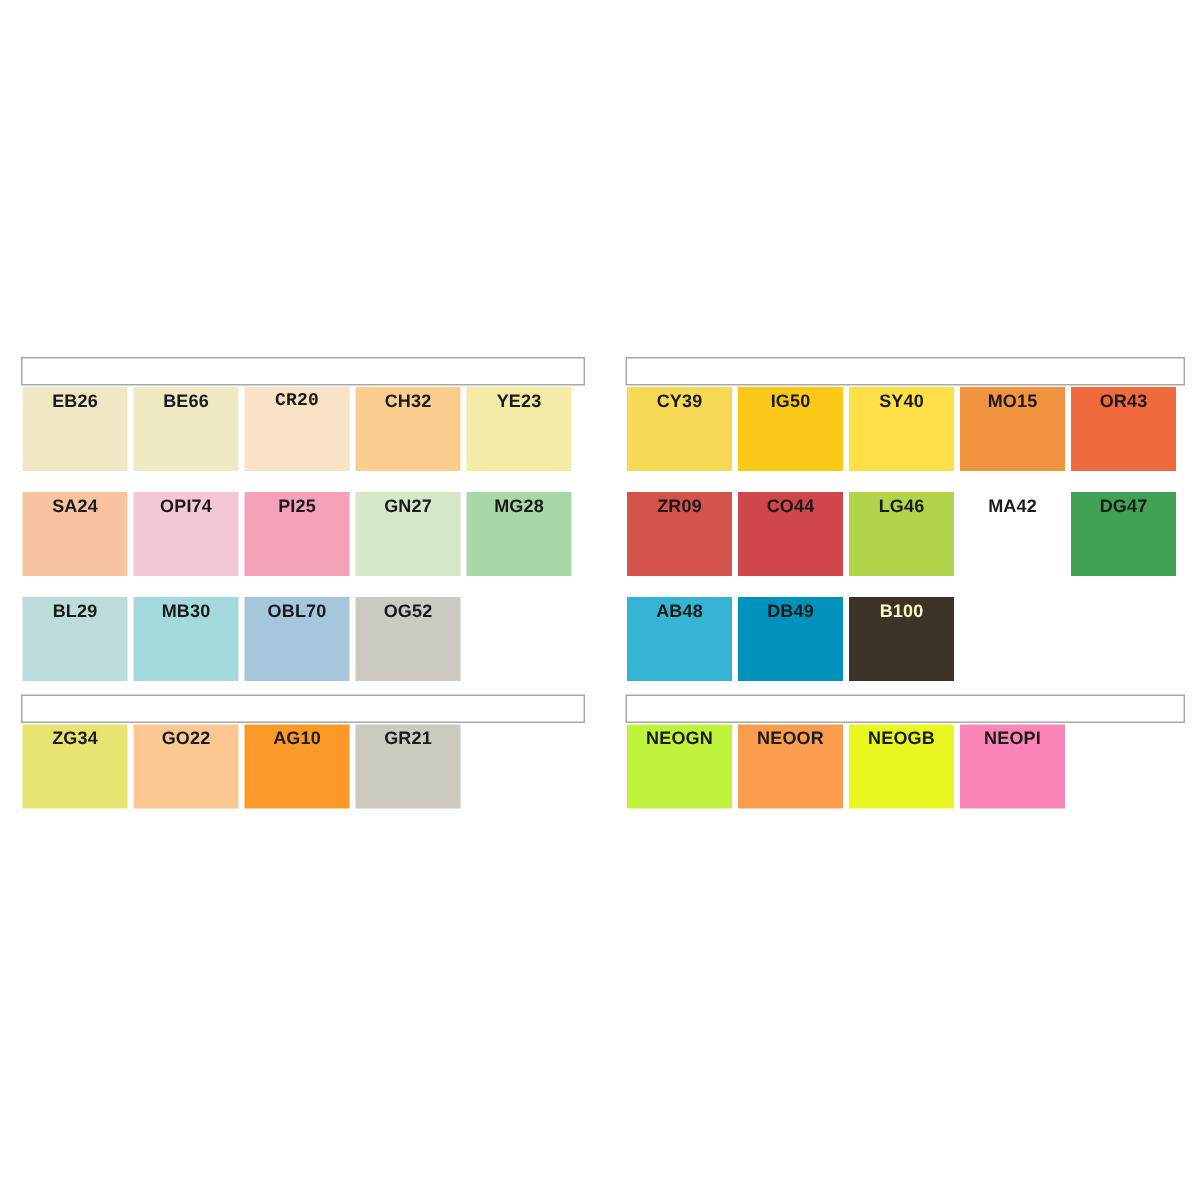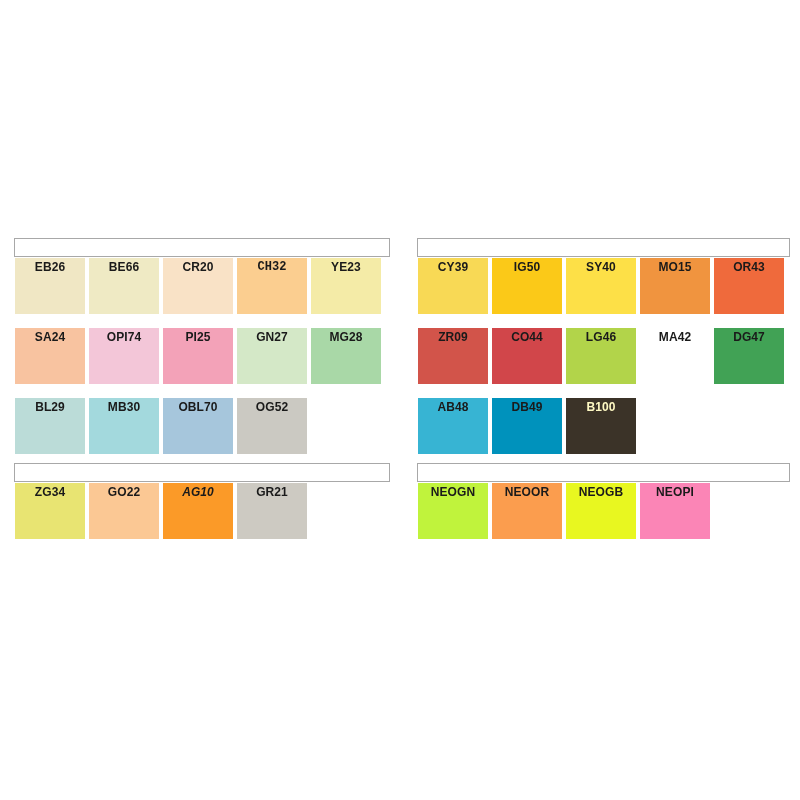--- a/index.html
+++ b/index.html
@@ -95,24 +95,24 @@
 
   <div class="panel" id="panel-pastel">
     <div class="panel-header"></div>
     <div class="swatch-grid" style="grid-template-columns: repeat(5, 70px);">
         <div class="swatch" style="background: rgb(240, 231, 196);">
           <span class="swatch-label">EB26</span>
         </div>
         <div class="swatch" style="background: rgb(239, 234, 196);">
           <span class="swatch-label">BE66</span>
         </div>
-        <div class="swatch" style="background: rgb(249, 226, 198);">
+        <div class="swatch" style="background: rgb(249, 226, 198); font-family: Liberation Mono, monospace;">
           <span class="swatch-label">CR20</span>
         </div>
-        <div class="swatch" style="background: rgb(251, 206, 144); font-family: Liberation Mono, monospace;">
+        <div class="swatch" style="background: rgb(251, 206, 144);">
           <span class="swatch-label">CH32</span>
         </div>
         <div class="swatch" style="background: rgb(244, 235, 167);">
           <span class="swatch-label">YE23</span>
         </div>
         <div class="swatch" style="background: rgb(248, 195, 160);">
           <span class="swatch-label">SA24</span>
         </div>
         <div class="swatch" style="background: rgb(243, 198, 216);">
           <span class="swatch-label">OPI74</span>
@@ -188,21 +188,21 @@
 
   <div class="panel" id="panel-accent">
     <div class="panel-header"></div>
     <div class="swatch-grid" style="grid-template-columns: repeat(5, 70px);">
         <div class="swatch" style="background: rgb(232, 228, 114);">
           <span class="swatch-label">ZG34</span>
         </div>
         <div class="swatch" style="background: rgb(251, 200, 148);">
           <span class="swatch-label">GO22</span>
         </div>
-        <div class="swatch" style="background: rgb(251, 154, 40); font-style: italic;">
+        <div class="swatch" style="background: rgb(251, 154, 40);">
           <span class="swatch-label">AG10</span>
         </div>
         <div class="swatch" style="background: rgb(205, 202, 194); text-decoration: underline;">
           <span class="swatch-label">GR21</span>
         </div>
       </div>
   </div>
 
   <div class="panel" id="panel-neon">
     <div class="panel-header"></div>

